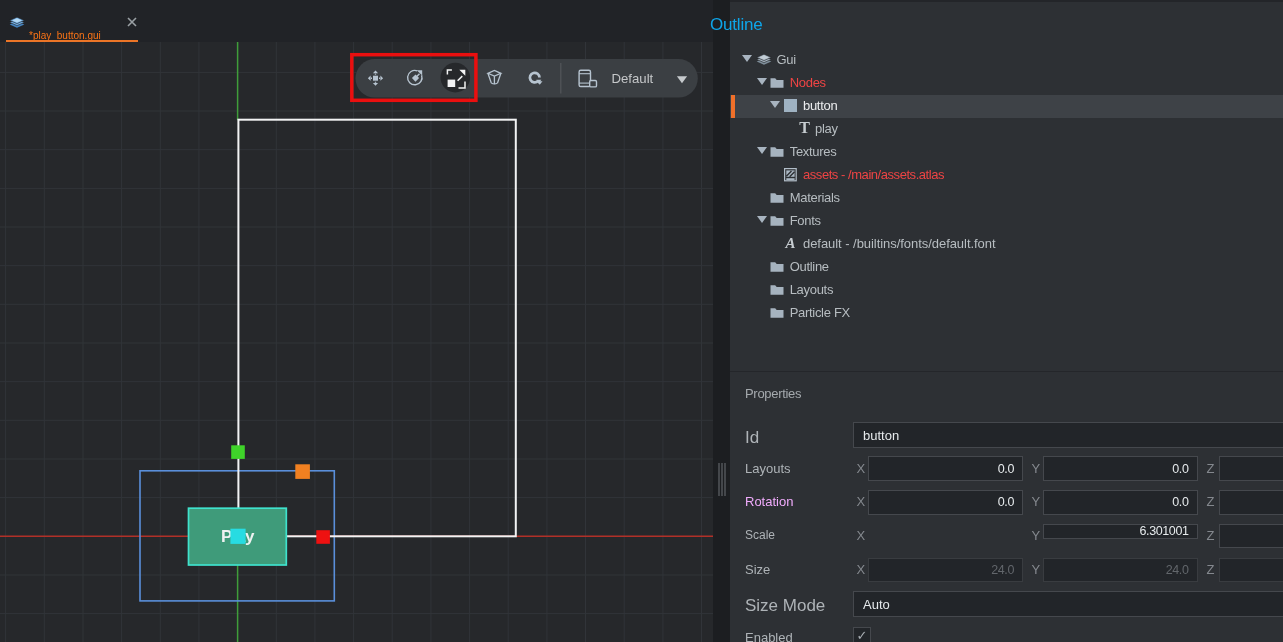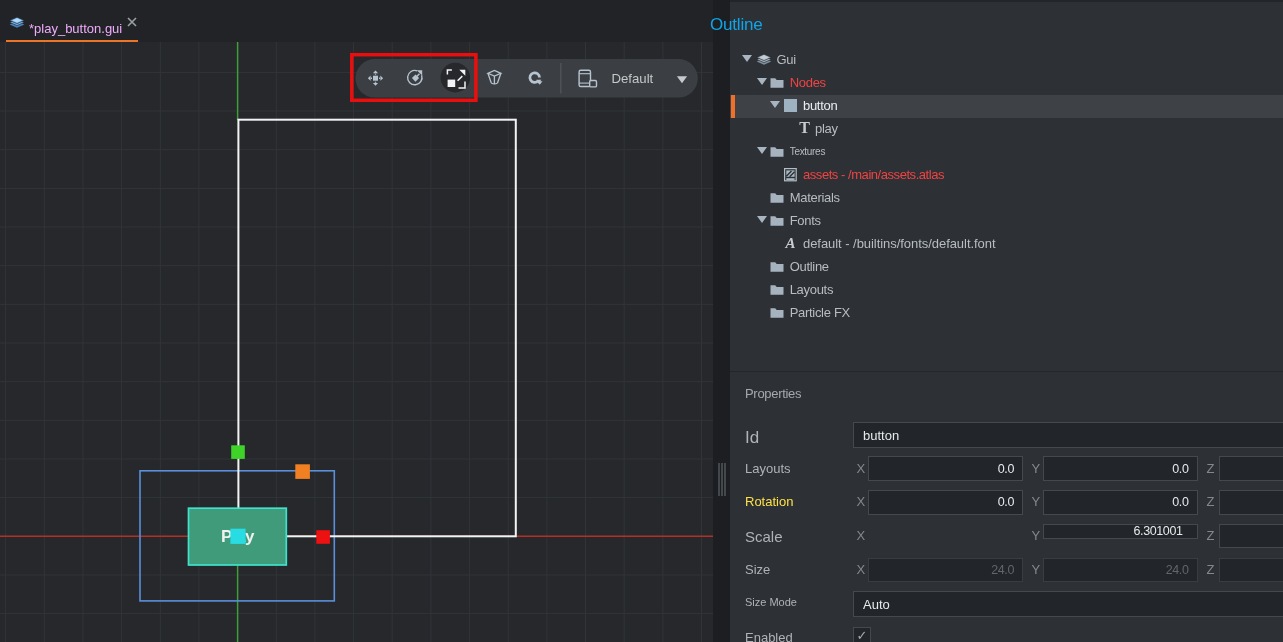--- a/index.html
+++ b/index.html
@@ -4,21 +4,21 @@
 *{font-family:"Liberation Sans",sans-serif}
 </style></head><body>
 <div style="position:relative;width:1283px;height:642px;background:#26282b;overflow:hidden">
 <div style="position:absolute;left:0;top:0;width:713px;height:42.2px;background:#212327"></div>
 <svg width="16" height="12" viewBox="0 0 16 12" style="position:absolute;left:9px;top:16.5px">
       <path d="M8 4.4 L15.3 7.6 L8 10.8 L0.7 7.6 Z" fill="#4584c0"></path>
       <path d="M8 2.2 L15.3 5.4 L8 8.6 L0.7 5.4 Z" fill="#74b0e6" stroke="#26282b" stroke-width="0.6"></path>
       <path d="M8 0.2 L15.3 3.4 L8 6.6 L0.7 3.4 Z" fill="#74b0e6" stroke="#26282b" stroke-width="0.6"></path>
       <path d="M8 1.3 L12.8 3.4 L8 5.5 L3.2 3.4 Z" fill="#b4d9f4"></path>
     </svg>
-    <div style="position:absolute;left:29px;top:21px;font-size:13px;color:#f0abfc">*play_button.gui</div>
+    <div style="position:absolute;left:29px;top:30px;font-size:10px;color:#f97316">*play_button.gui</div>
 <svg width="12" height="12" viewBox="0 0 12 12" style="position:absolute;left:125.5px;top:16px">
       <path d="M2 2 L10 10 M10 2 L2 10" stroke="#9aa0a4" stroke-width="1.6"></path>
     </svg>
 <div style="position:absolute;left:6px;top:39.7px;width:132px;height:2.6px;background:#ec7527"></div>
 <svg width="713" height="600" viewBox="0 0 713 600" style="position:absolute;left:0;top:42px">
 <g stroke="#313439" stroke-width="1">
 <line x1="5.6" y1="0" x2="5.6" y2="600"></line>
         <line x1="44.3" y1="0" x2="44.3" y2="600"></line>
         <line x1="83.0" y1="0" x2="83.0" y2="600"></line>
         <line x1="121.6" y1="0" x2="121.6" y2="600"></line>
@@ -136,21 +136,21 @@
     <div style="position:absolute;left:730.5px;top:94.5px;width:4px;height:23px;background:#f0702a"></div>
     <span style="position:absolute;left:770.3px;top:101.1px;width:0;height:0;border-left:5px solid transparent;border-right:5px solid transparent;border-top:7px solid #a8b4c0"></span>
     <div style="position:absolute;left:784.0px;top:99.3px;width:12.5px;height:12.5px;background:#9fb2c2"></div>
     <div style="position:absolute;left:803.0px;top:97.5px;font-size:13px;line-height:16px;letter-spacing:-0.3px;color:#ecedef;white-space:nowrap">button</div>
 <div style="position:absolute;left:798.0px;top:119.0px;width:13px;font-family:'Liberation Serif',serif;font-weight:bold;font-size:16px;color:#c6ccd0;text-align:center">T</div>
     <div style="position:absolute;left:815.0px;top:120.5px;font-size:13px;line-height:16px;letter-spacing:-0.3px;color:#b7bdc1;white-space:nowrap">play</div>
 <span style="position:absolute;left:756.6px;top:147.1px;width:0;height:0;border-left:5px solid transparent;border-right:5px solid transparent;border-top:7px solid #a8b4c0"></span>
     <svg width="14" height="12" viewBox="0 0 14 12" style="position:absolute;left:770.3px;top:145.5px">
       <path d="M0.5 1.2 h4.7 l1.5 1.9 h6.8 v7.6 h-13 z" fill="#a6b3bf"></path>
     </svg>
-    <div style="position:absolute;left:789.7px;top:143.5px;font-size:10px;line-height:16px;letter-spacing:-0.3px;color:#b7bdc1;white-space:nowrap">Textures</div>
+    <div style="position:absolute;left:789.7px;top:143.5px;font-size:13px;line-height:16px;letter-spacing:-0.3px;color:#b7bdc1;white-space:nowrap">Textures</div>
 <svg width="13" height="14" viewBox="0 0 13 14" style="position:absolute;left:784.0px;top:167.8px">
       <rect x="0.6" y="0.6" width="11.6" height="12.2" fill="none" stroke="#b2bec9" stroke-width="1.2"></rect>
       <rect x="2.3" y="2.4" width="8.3" height="6.4" fill="#aab7c3"></rect>
       <path d="M2.3 8.2 L7.5 3 M5.6 8.8 L10.6 3.8" stroke="#2d3034" stroke-width="1.4"></path>
       <rect x="2.3" y="10.2" width="8.3" height="1.9" fill="#aab7c3"></rect>
     </svg>
     <div style="position:absolute;left:803.0px;top:166.5px;font-size:13px;line-height:16px;letter-spacing:-0.45px;color:#ef4444;white-space:nowrap">assets - /main/assets.atlas</div>
 <svg width="14" height="12" viewBox="0 0 14 12" style="position:absolute;left:770.3px;top:191.5px">
       <path d="M0.5 1.2 h4.7 l1.5 1.9 h6.8 v7.6 h-13 z" fill="#a6b3bf"></path>
     </svg>
@@ -170,41 +170,41 @@
       <path d="M0.5 1.2 h4.7 l1.5 1.9 h6.8 v7.6 h-13 z" fill="#a6b3bf"></path>
     </svg>
     <div style="position:absolute;left:789.7px;top:281.5px;font-size:13px;line-height:16px;letter-spacing:-0.3px;color:#b7bdc1;white-space:nowrap">Layouts</div>
 <svg width="14" height="12" viewBox="0 0 14 12" style="position:absolute;left:770.3px;top:306.5px">
       <path d="M0.5 1.2 h4.7 l1.5 1.9 h6.8 v7.6 h-13 z" fill="#a6b3bf"></path>
     </svg>
     <div style="position:absolute;left:789.7px;top:304.5px;font-size:13px;line-height:16px;letter-spacing:-0.3px;color:#b7bdc1;white-space:nowrap">Particle FX</div>
 <div style="position:absolute;left:745px;top:386px;font-size:13px;color:#a4a9ad;letter-spacing:-0.3px">Properties</div>
     <div style="position:absolute;left:745px;top:427.5px;font-size:17px;color:#aeb3b7">Id</div>
     <div style="position:absolute;left:745px;top:460.7px;font-size:13px;color:#aeb3b7">Layouts</div>
-    <div style="position:absolute;left:745px;top:494.4px;font-size:13px;color:#fde047">Rotation</div>
-    <div style="position:absolute;left:745px;top:528.2px;font-size:15px;color:#aeb3b7">Scale</div>
+    <div style="position:absolute;left:745px;top:494.4px;font-size:13px;color:#f0abfc">Rotation</div>
+    <div style="position:absolute;left:745px;top:528.2px;font-size:12px;color:#aeb3b7">Scale</div>
     <div style="position:absolute;left:745px;top:562.0px;font-size:13px;color:#aeb3b7">Size</div>
-    <div style="position:absolute;left:745px;top:596.3px;font-size:11px;color:#aeb3b7">Size Mode</div>
+    <div style="position:absolute;left:745px;top:596.3px;font-size:17px;color:#aeb3b7">Size Mode</div>
     <div style="position:absolute;left:745px;top:630.0px;font-size:13px;color:#aeb3b7">Enabled</div>
     <div style="position:absolute;left:853px;top:422px;width:440px;height:26px;background:#222529;border:1px solid #45484d;box-sizing:border-box;display:flex;align-items:center;justify-content:flex-start;padding-left:9px;font-size:13px;color:#e6eaec;white-space:nowrap">button</div>
     <div style="position:absolute;left:856.5px;top:460.7px;font-size:13px;color:#84888e">X</div>
     <div style="position:absolute;left:868px;top:456.4px;width:155px;height:24.5px;background:#222529;border:1px solid #45484d;box-sizing:border-box;display:flex;align-items:center;justify-content:flex-end;padding-right:8px;font-size:12.5px;letter-spacing:-0.4px;color:#e6eaec;white-space:nowrap">0.0</div>
     <div style="position:absolute;left:1031.5px;top:460.7px;font-size:13px;color:#84888e">Y</div>
     <div style="position:absolute;left:1042.5px;top:456.4px;width:155px;height:24.5px;background:#222529;border:1px solid #45484d;box-sizing:border-box;display:flex;align-items:center;justify-content:flex-end;padding-right:8px;font-size:12.5px;letter-spacing:-0.4px;color:#e6eaec;white-space:nowrap">0.0</div>
     <div style="position:absolute;left:1206.5px;top:460.7px;font-size:13px;color:#84888e">Z</div>
     <div style="position:absolute;left:1218.5px;top:456.4px;width:74px;height:24.5px;background:#222529;border:1px solid #45484d;box-sizing:border-box;display:flex;align-items:center;justify-content:flex-end;padding-right:8px;font-size:12.5px;letter-spacing:-0.4px;color:#e6eaec;white-space:nowrap"></div>
 <div style="position:absolute;left:856.5px;top:494.4px;font-size:13px;color:#84888e">X</div>
     <div style="position:absolute;left:868px;top:490.09999999999997px;width:155px;height:24.5px;background:#222529;border:1px solid #45484d;box-sizing:border-box;display:flex;align-items:center;justify-content:flex-end;padding-right:8px;font-size:12.5px;letter-spacing:-0.4px;color:#e6eaec;white-space:nowrap">0.0</div>
     <div style="position:absolute;left:1031.5px;top:494.4px;font-size:13px;color:#84888e">Y</div>
     <div style="position:absolute;left:1042.5px;top:490.09999999999997px;width:155px;height:24.5px;background:#222529;border:1px solid #45484d;box-sizing:border-box;display:flex;align-items:center;justify-content:flex-end;padding-right:8px;font-size:12.5px;letter-spacing:-0.4px;color:#e6eaec;white-space:nowrap">0.0</div>
     <div style="position:absolute;left:1206.5px;top:494.4px;font-size:13px;color:#84888e">Z</div>
     <div style="position:absolute;left:1218.5px;top:490.09999999999997px;width:74px;height:24.5px;background:#222529;border:1px solid #45484d;box-sizing:border-box;display:flex;align-items:center;justify-content:flex-end;padding-right:8px;font-size:12.5px;letter-spacing:-0.4px;color:#e6eaec;white-space:nowrap"></div>
 <div style="position:absolute;left:856.5px;top:528.2px;font-size:13px;color:#84888e">X</div>
     <div style="position:absolute;left:1031.5px;top:528.2px;font-size:13px;color:#84888e">Y</div>
-    <div style="position:absolute;left:1042.5px;top:523.9000000000001px;width:155px;height:15px;background:#222529;border:1px solid #45484d;box-sizing:border-box;display:flex;align-items:center;justify-content:flex-end;padding-right:14px;font-size:12.5px;letter-spacing:-0.4px;color:#e6eaec;white-space:nowrap">6.301001</div>
+    <div style="position:absolute;left:1042.5px;top:523.9000000000001px;width:155px;height:15px;background:#222529;border:1px solid #45484d;box-sizing:border-box;display:flex;align-items:center;justify-content:flex-end;padding-right:8px;font-size:12.5px;letter-spacing:-0.4px;color:#e6eaec;white-space:nowrap">6.301001</div>
     <div style="position:absolute;left:1206.5px;top:528.2px;font-size:13px;color:#84888e">Z</div>
     <div style="position:absolute;left:1218.5px;top:523.9000000000001px;width:74px;height:24.5px;background:#222529;border:1px solid #45484d;box-sizing:border-box;display:flex;align-items:center;justify-content:flex-end;padding-right:8px;font-size:12.5px;letter-spacing:-0.4px;color:#e6eaec;white-space:nowrap"></div>
 <div style="position:absolute;left:856.5px;top:562.0px;font-size:13px;color:#84888e">X</div>
     <div style="position:absolute;left:868px;top:557.7px;width:155px;height:24.5px;background:#222529;border:1px solid #393c40;box-sizing:border-box;display:flex;align-items:center;justify-content:flex-end;padding-right:8px;font-size:12.5px;letter-spacing:-0.4px;color:#62666b;white-space:nowrap">24.0</div>
     <div style="position:absolute;left:1031.5px;top:562.0px;font-size:13px;color:#84888e">Y</div>
     <div style="position:absolute;left:1042.5px;top:557.7px;width:155px;height:24.5px;background:#222529;border:1px solid #393c40;box-sizing:border-box;display:flex;align-items:center;justify-content:flex-end;padding-right:8px;font-size:12.5px;letter-spacing:-0.4px;color:#62666b;white-space:nowrap">24.0</div>
     <div style="position:absolute;left:1206.5px;top:562.0px;font-size:13px;color:#84888e">Z</div>
     <div style="position:absolute;left:1218.5px;top:557.7px;width:74px;height:24.5px;background:#222529;border:1px solid #393c40;box-sizing:border-box;display:flex;align-items:center;justify-content:flex-end;padding-right:8px;font-size:12.5px;letter-spacing:-0.4px;color:#62666b;white-space:nowrap"></div>
 <div style="position:absolute;left:853px;top:591.3px;width:440px;height:26px;background:#222529;border:1px solid #45484d;box-sizing:border-box;display:flex;align-items:center;justify-content:flex-start;padding-left:9px;font-size:13px;color:#e6eaec;white-space:nowrap">Auto</div>
     <div style="position:absolute;left:853px;top:626.5px;width:18px;height:18px;background:#222529;border:1px solid #45484d;box-sizing:border-box;color:#a8aeb3;font-size:13px;display:flex;align-items:center;justify-content:center">✓</div>

